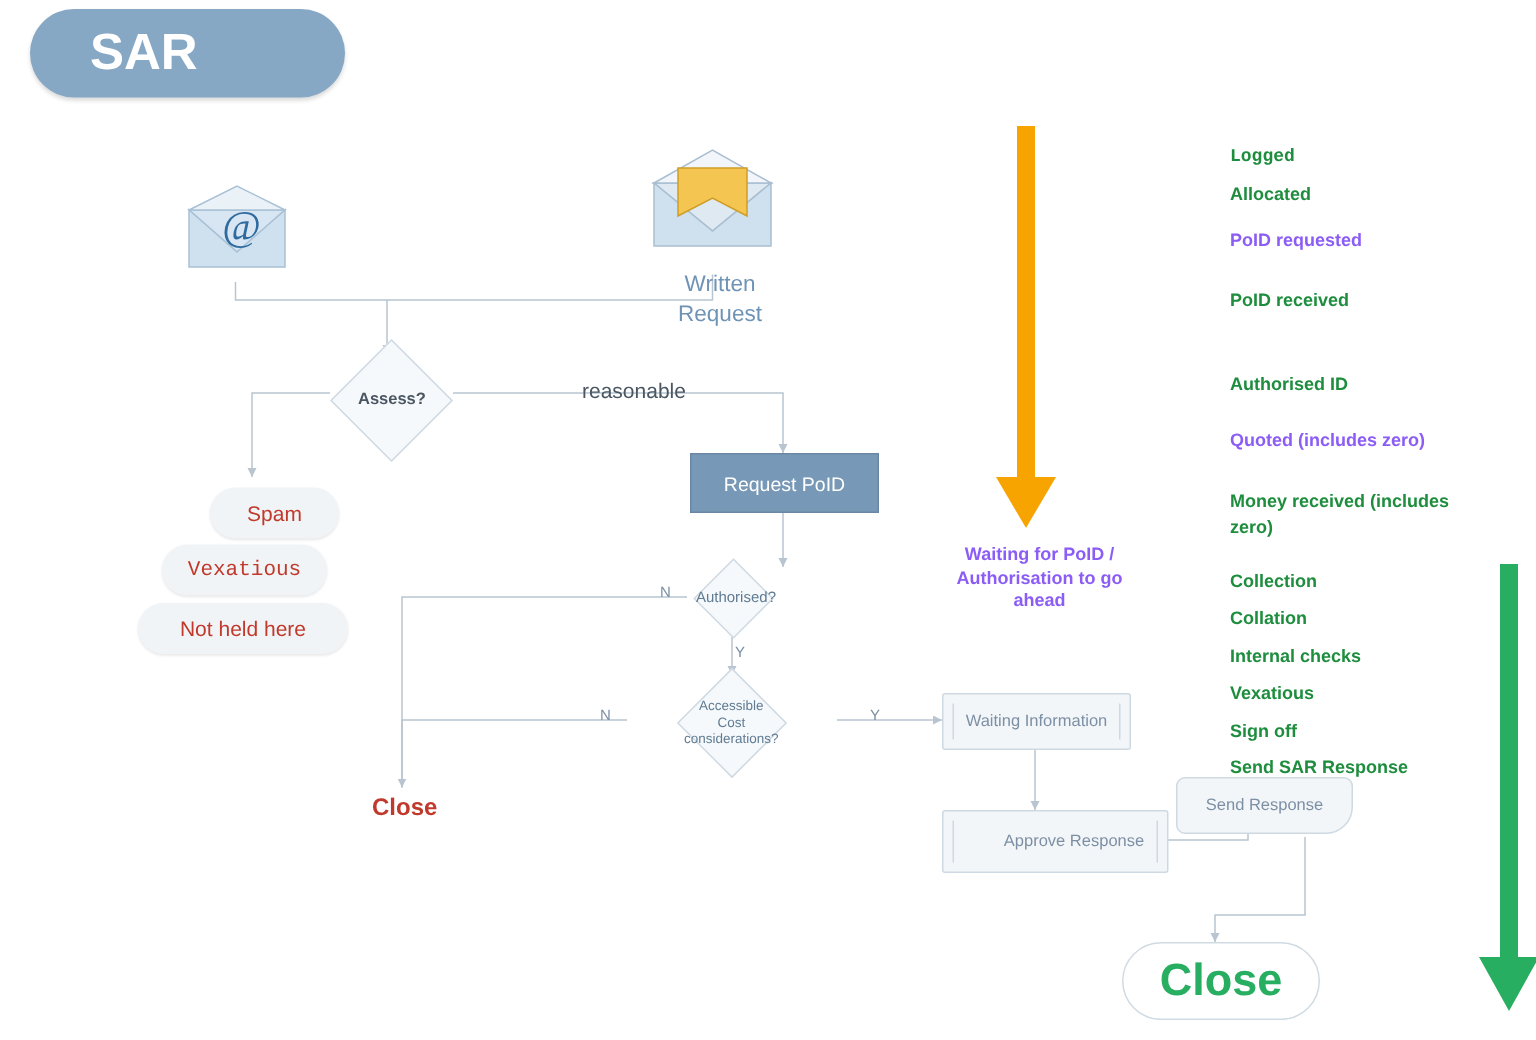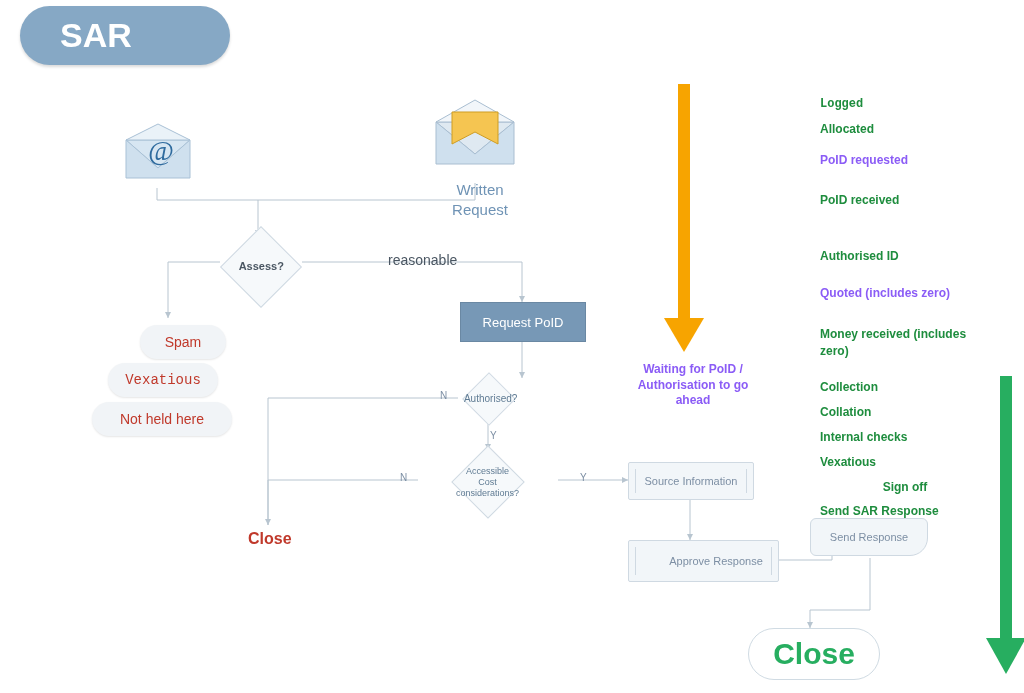--- a/index.html
+++ b/index.html
@@ -170,25 +170,25 @@
 
 <div class="abs diamond" style="left:462px; top:456px; width:50px; height:50px;">
   <div class="inner" style="font-size:9px;">Accessible
 Cost considerations?</div>
 </div>
 <div class="abs yn" style="left:580px; top:472px;">Y</div>
 <div class="abs yn" style="left:400px; top:472px;">N</div>
 
 <div class="abs close-red" style="left:248px; top:530px;">Close</div>
 
-<div class="abs proc-box flag" style="left:628px; top:462px; width:124px; height:36px;">Source Information</div>
+<div class="abs proc-box flag" style="left:628px; top:462px; width:124px; height:36px;">Waiting Information</div>
 
 <div class="abs proc-box flag" style="left:628px; top:540px; width:124px; height:40px;padding-left:25px;">Approve Response</div>
 
-<div class="abs proc-box" style="left:810px; top:518px; width:116px; height:36px; border-radius:6px 6px 18px 6px;">Send Response</div>
+<div class="abs proc-box" style="left:784px; top:518px; width:116px; height:36px; border-radius:6px 6px 18px 6px;">Send Response</div>
 
 <div class="abs close-big" style="left:748px; top:628px; width:130px; height:50px;">Close</div>
 
 <div class="abs" style="left:664px; top:84px;">
   <svg width="40" height="270">
     <rect x="14" y="0" width="12" height="236" fill="#f7a400"></rect>
     <polygon points="0,234 40,234 20,268" fill="#f7a400"></polygon>
   </svg>
 </div>
 <div class="abs waiting" style="left:628px; top:362px; width:130px;">Waiting for PoID / Authorisation to go ahead</div>
@@ -205,15 +205,15 @@
     <div class="g" style="margin-top: 8px;">Allocated</div>
     <div class="o" style="margin-top: 14px;">PoID requested</div>
     <div class="g" style="margin-top: 24px;">PoID received</div>
     <div class="g" style="margin-top: 39px;">Authorised ID</div>
     <div class="o" style="margin-top: 20px;">Quoted (includes zero)</div>
     <div class="g" style="margin-top: 24px;">Money received (includes zero)</div>
     <div class="g" style="margin-top: 20px;">Collection</div>
     <div class="g" style="margin-top: 8px;">Collation</div>
     <div class="g" style="margin-top: 8px;">Internal checks</div>
     <div class="g" style="margin-top: 8px;">Vexatious</div>
-    <div class="g" style="margin-top: 8px; text-align: center;">Sign off</div>
+    <div class="g" style="margin-top: 8px;">Sign off</div>
     <div class="g" style="margin-top: 8px;">Send SAR Response</div>
   </div>
 
 </body></html>

